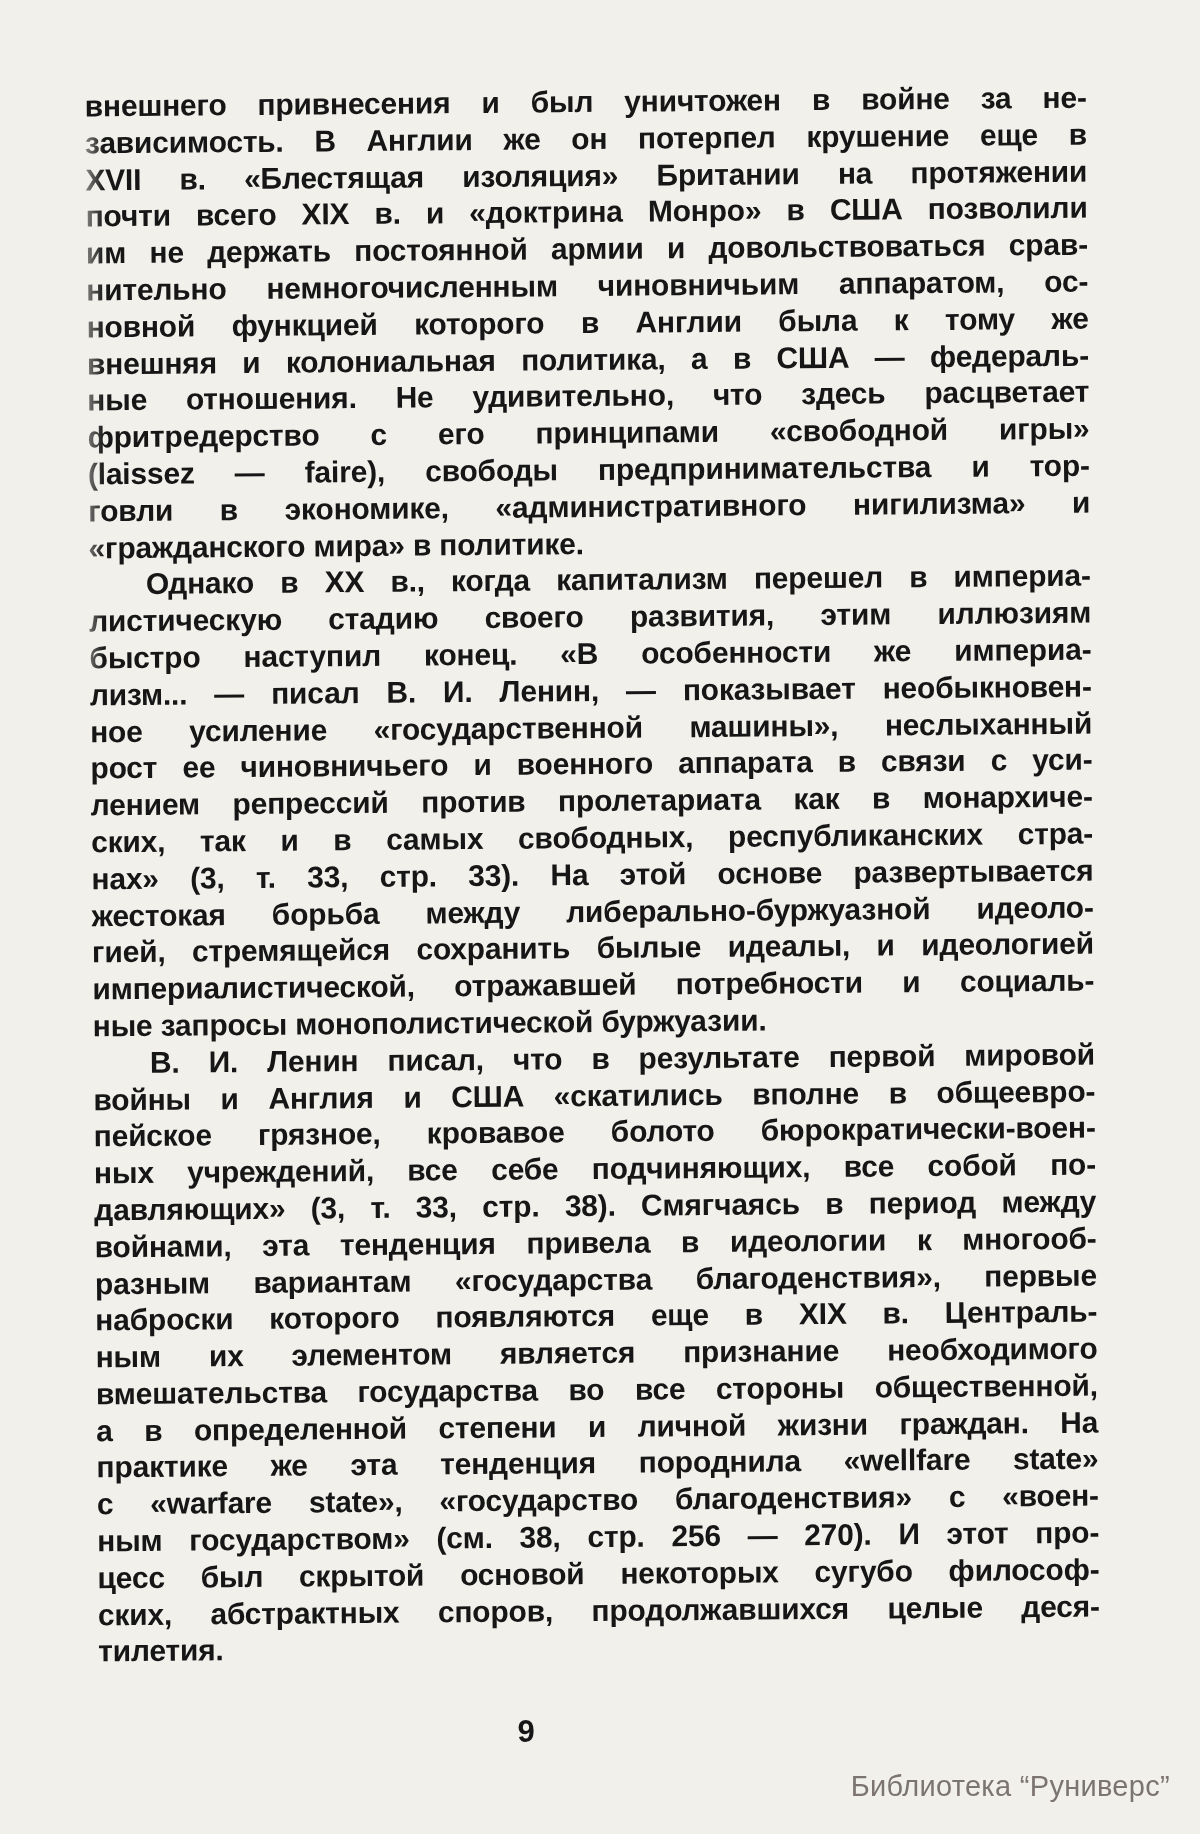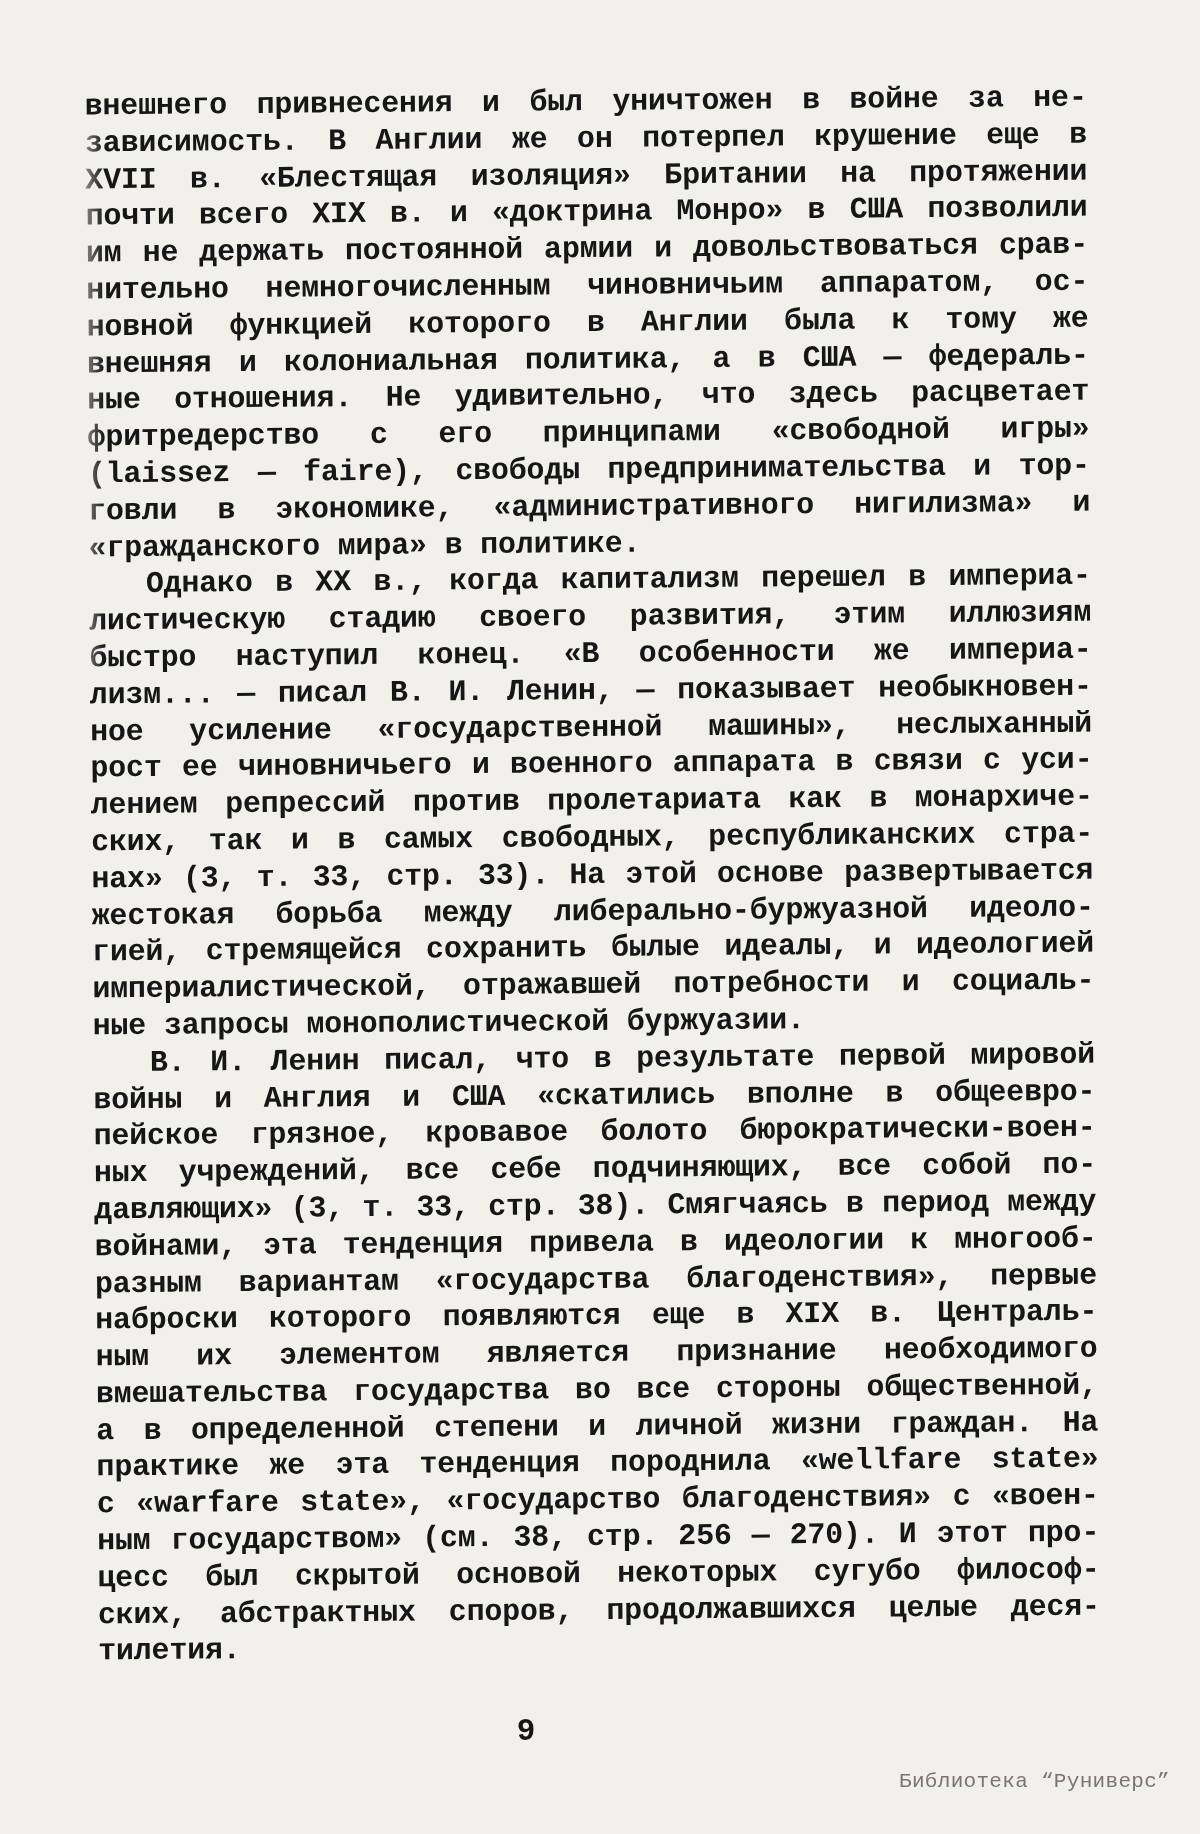--- a/index.html
+++ b/index.html
@@ -6,21 +6,21 @@
     margin: 0;
     padding: 0;
     background: #e8e7e2;
   }
   .scan-page {
     position: relative;
     width: 1200px;
     height: 1834px;
     background: #f1f0eb;
     overflow: hidden;
-    font-family: Liberation Mono, monospace;
+    font-family: Liberation Sans, sans-serif;
   }
   .text-block {
     position: absolute;
     left: 90px;
     top: 84px;
     width: 1002px;
     transform: rotate(-0.5deg);
     transform-origin: 50% 40%;
     color: #161616;
   }
@@ -57,21 +57,21 @@
     width: 872px;
     text-align: center;
     font-size: 31px;
     font-weight: 700;
     color: #161616;
   }
   .watermark {
     position: absolute;
     top: 1770px;
     right: 30px;
-    font-size: 21px;
+    font-size: 29px;
     font-weight: 400;
     color: #7c7470;
     letter-spacing: 0.3px;
     margin-left: 32px;
   }
 </style>
 </head>
 <body>
 
 <div class="scan-page">

